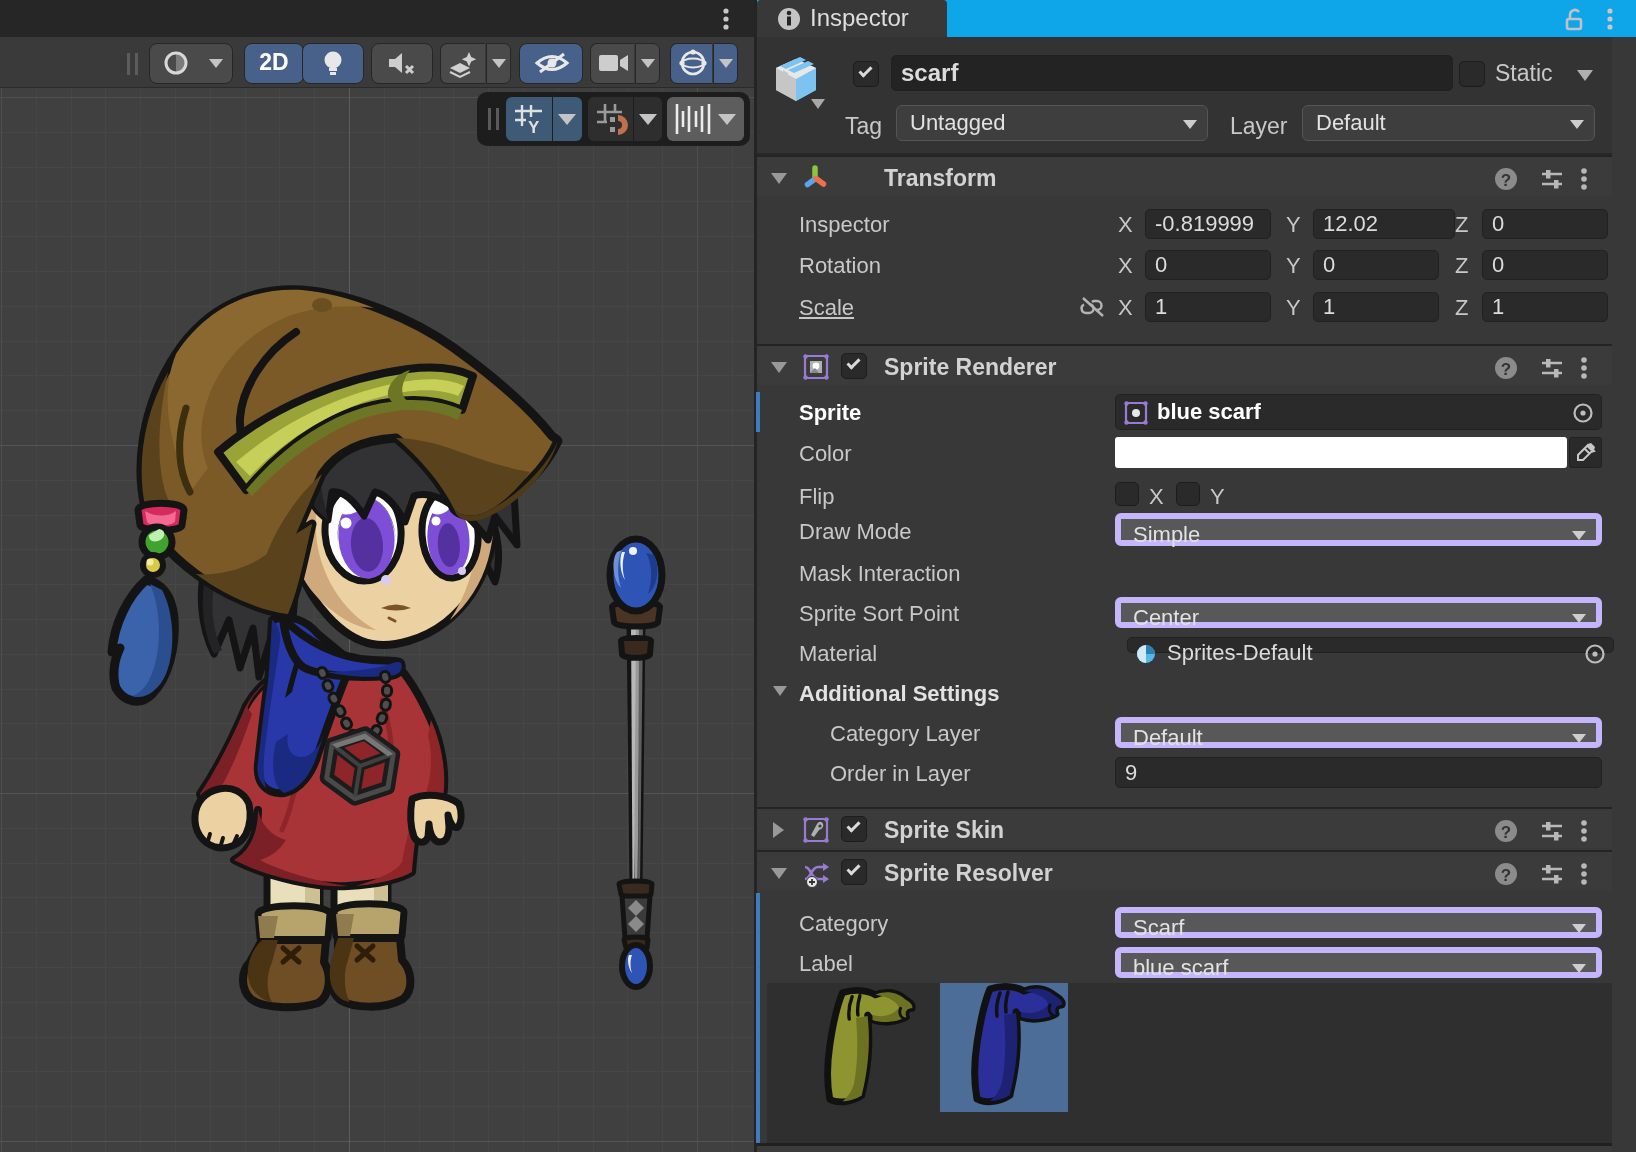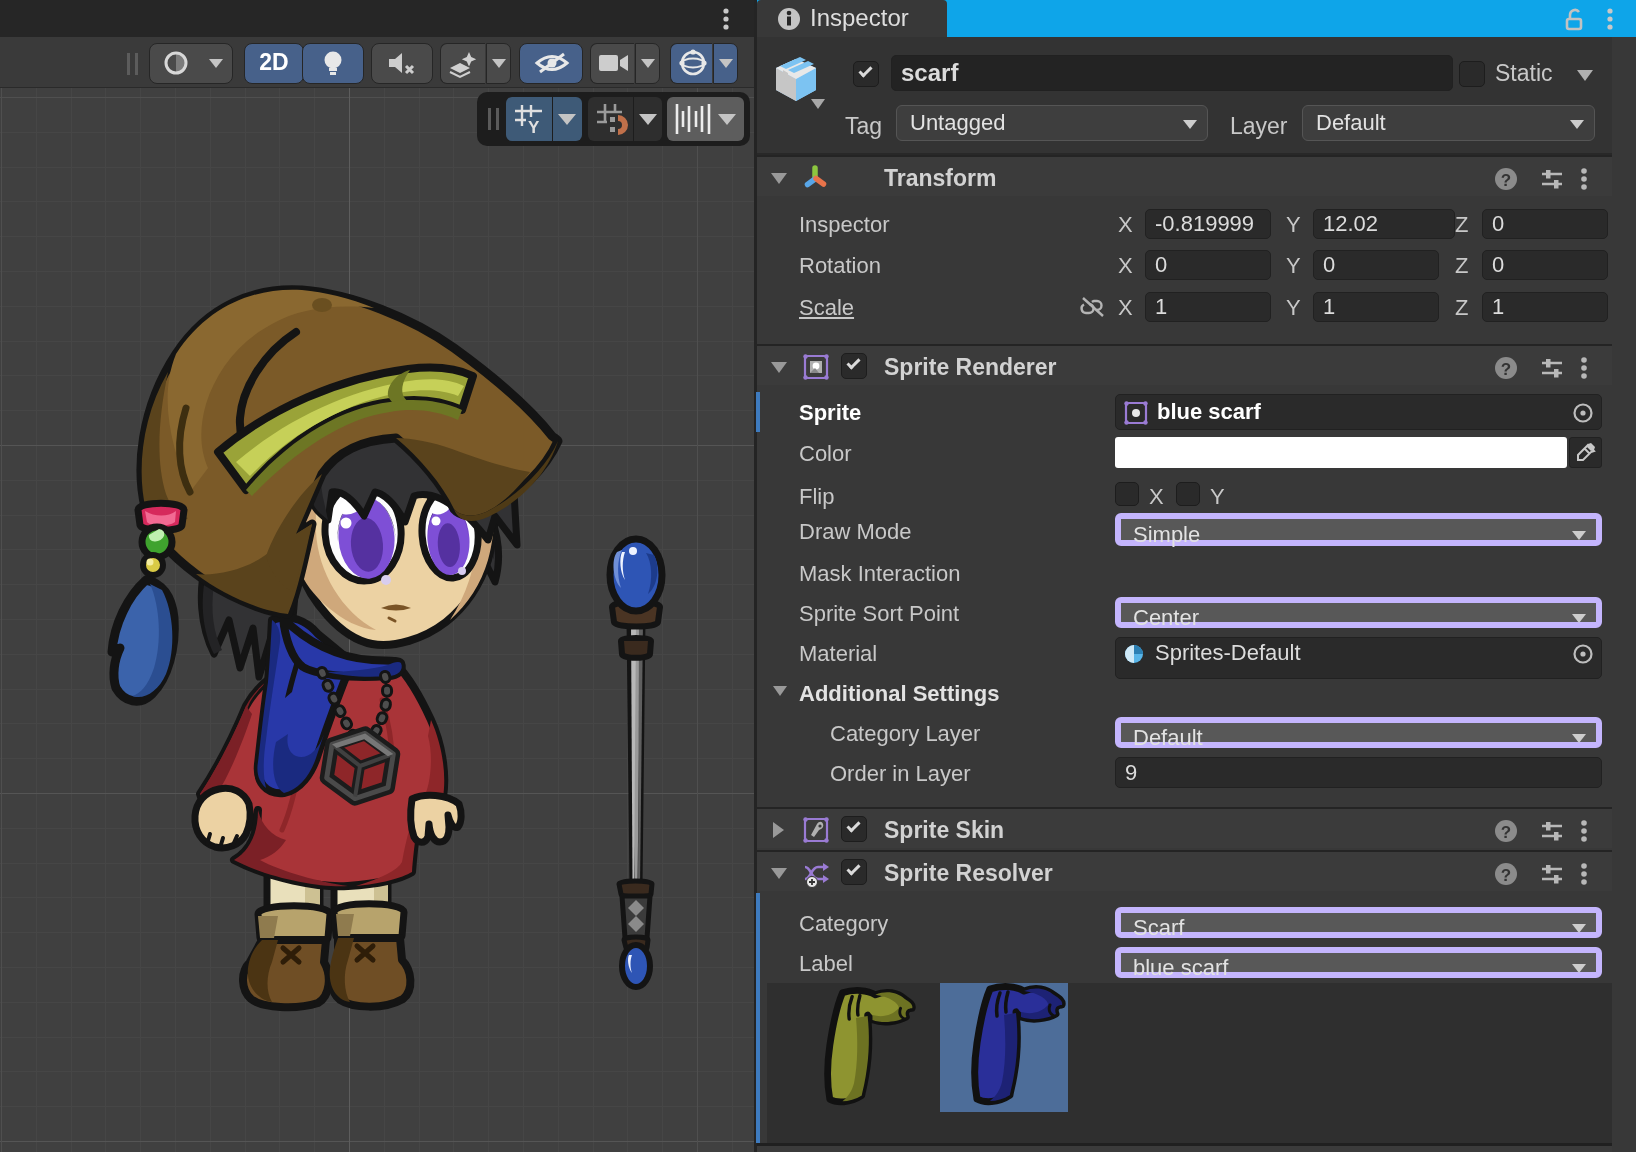--- a/index.html
+++ b/index.html
@@ -498,21 +498,21 @@
     <div class="cb" style="left:358px;top:482px;width:24px;height:24px;"></div>
     <div class="lbl" style="left:392px;top:484px;">X</div>
     <div class="cb" style="left:419px;top:482px;width:24px;height:24px;"></div>
     <div class="lbl" style="left:453px;top:484px;">Y</div>
     <div class="lbl" style="left:42px;top:519px;">Draw Mode</div>
     <div class="dd" style="left:358px;top:513px;width:487px;height:33px;line-height:31px;padding-left:12px;">Simple<div class="darr"></div></div>
     <div class="lbl" style="left:42px;top:561px;">Mask Interaction</div>
     <div class="lbl" style="left:42px;top:601px;">Sprite Sort Point</div>
     <div class="dd" style="left:358px;top:597px;width:487px;height:31px;line-height:29px;padding-left:12px;">Center<div class="darr" style="top:11px;"></div></div>
     <div class="lbl" style="left:42px;top:641px;">Material</div>
-    <div class="fld" style="left:358px;top:637px;width:487px;height:42px;line-height:30px;">
+    <div class="fld" style="left:370px;top:637px;width:487px;height:16px;line-height:30px;">
       <svg class="abs" style="left:7px;top:5px" width="22" height="22" viewBox="0 0 22 22">
         <circle cx="11" cy="11" r="9" fill="#58b5e8"></circle>
         <path d="M11 2 a9 9 0 0 0 0 18 Z" fill="#cfe9f7"></path>
         <path d="M11 2 a9 9 0 0 1 9 9 L 11 11 Z" fill="#2c80b4"></path>
       </svg>
       <span style="margin-left:30px;">Sprites-Default</span>
       <svg class="abs" style="right:7px;top:5px" width="22" height="22" viewBox="0 0 22 22">
         <circle cx="11" cy="11" r="8.5" fill="none" stroke="#bdbdbd" stroke-width="2.2"></circle>
         <circle cx="11" cy="11" r="2.6" fill="#bdbdbd"></circle>
       </svg>

